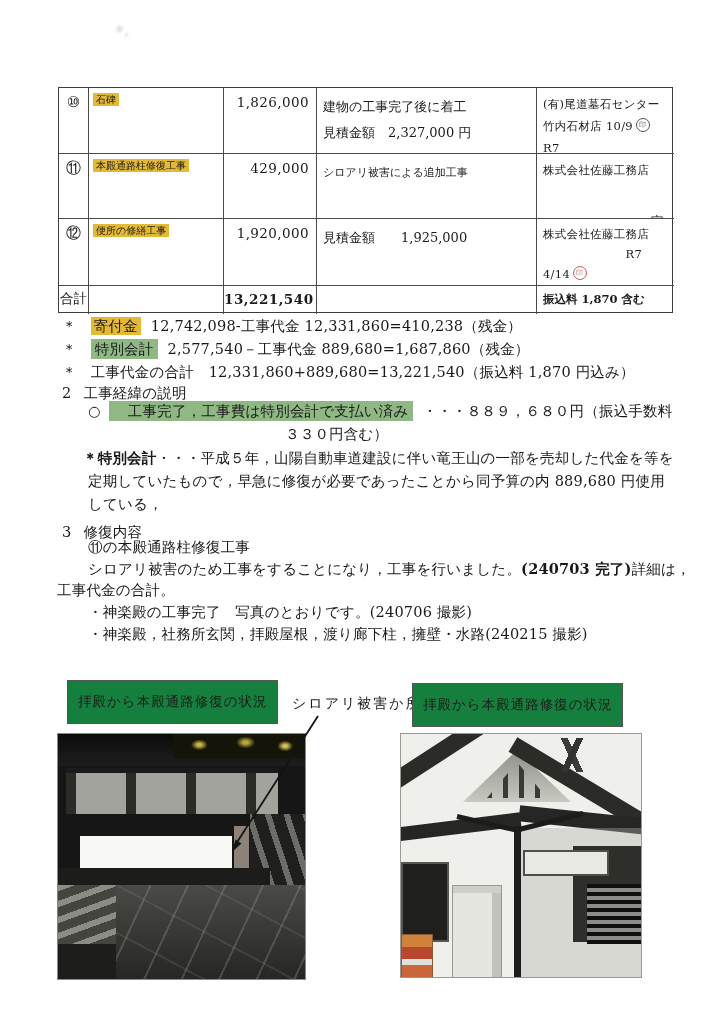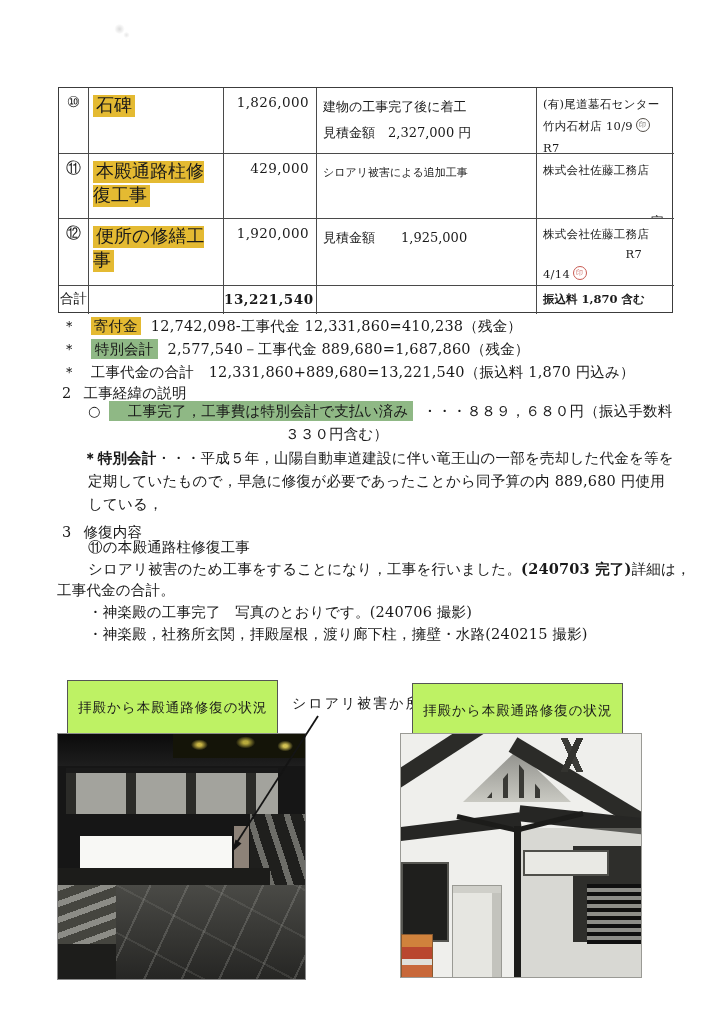--- a/index.html
+++ b/index.html
@@ -19,21 +19,21 @@
   .tbl{
     position:absolute;left:58px;top:87px;width:615px;height:226px;
     display:grid;grid-template-columns:30px 135px 93px 220px 137px;
     grid-template-rows:66px 65px 67px 28px;
     border:1.4px solid #3c3c3c;box-sizing:border-box;background:#fff;
   }
   .c{border-right:1px solid #4a4a4a;border-bottom:1px solid #4a4a4a;box-sizing:border-box;overflow:hidden;}
   .lastcol{border-right:none;}
   .lastrow{border-bottom:none;}
   .ncell{text-align:center;font-size:15px;padding-top:5px;}
-  .icell{padding:5px 4px;font-size:18px;font-family:Liberation Mono, monospace;}
+  .icell{padding:5px 4px;font-size:10px;}
   .acell{text-align:right;padding:6px 7px 0 0;font-size:13.5px;letter-spacing:.4px;}
   .notecell{padding:6px 6px;font-size:13px;line-height:26px;}
   .smallnote{font-size:11px;line-height:20px;padding-top:9px;}
   .ccell{padding:5px 6px;font-size:11.5px;line-height:22px;letter-spacing:.3px;}
   .ccell .flexline{display:flex;justify-content:space-between;padding-right:4px;margin-top:30px;}
   .ccell .kan{font-size:13px;}
   .ccell .rline{text-align:right;padding-right:26px;}
   .c20{line-height:20px;}
   .tot-label{font-size:13.5px;text-align:center;padding-top:4px;}
   .tot-amt{font-weight:bold;text-align:right;padding:5px 7px 0 0;font-size:13.5px;letter-spacing:.5px;}
@@ -51,22 +51,22 @@
 
   
   .ln{position:absolute;white-space:nowrap;font-size:14.5px;letter-spacing:.2px;color:#191919;}
   .mk{margin-right:14px;}
   .gapL{margin-left:10px;}
   .gapS{margin-left:8px;padding-left:19px;}
   .secnum{margin-right:12px;}
   .bold{font-weight:bold;}
 
   
-  .cap{position:absolute;border:1px solid #555;background:#bef264;font-size:13.5px;
-    padding:18px 10px;letter-spacing:1px;white-space:nowrap;}
+  .cap{position:absolute;border:1px solid #555;background:#15803d;font-size:13.5px;
+    padding:12px 10px;letter-spacing:1px;white-space:nowrap;}
   .capL{left:67px;top:680px;}
   .capR{left:412px;top:683px;}
   .arrow-label{position:absolute;left:292px;top:695px;font-size:14px;letter-spacing:2px;white-space:nowrap;}
 
   .arrow-svg{position:absolute;left:0;top:0;width:722px;height:1024px;pointer-events:none;z-index:6;}
 
   .photo{position:absolute;overflow:hidden;z-index:2;}
   .photoL{left:57px;top:733px;width:247px;height:245px;background:#161616;border:1px solid #8a8a8a;}
   .photoR{left:400px;top:733px;width:240px;height:243px;background:#efefec;border:1px solid #9a9a95;}
   .photo > div{position:absolute;}

